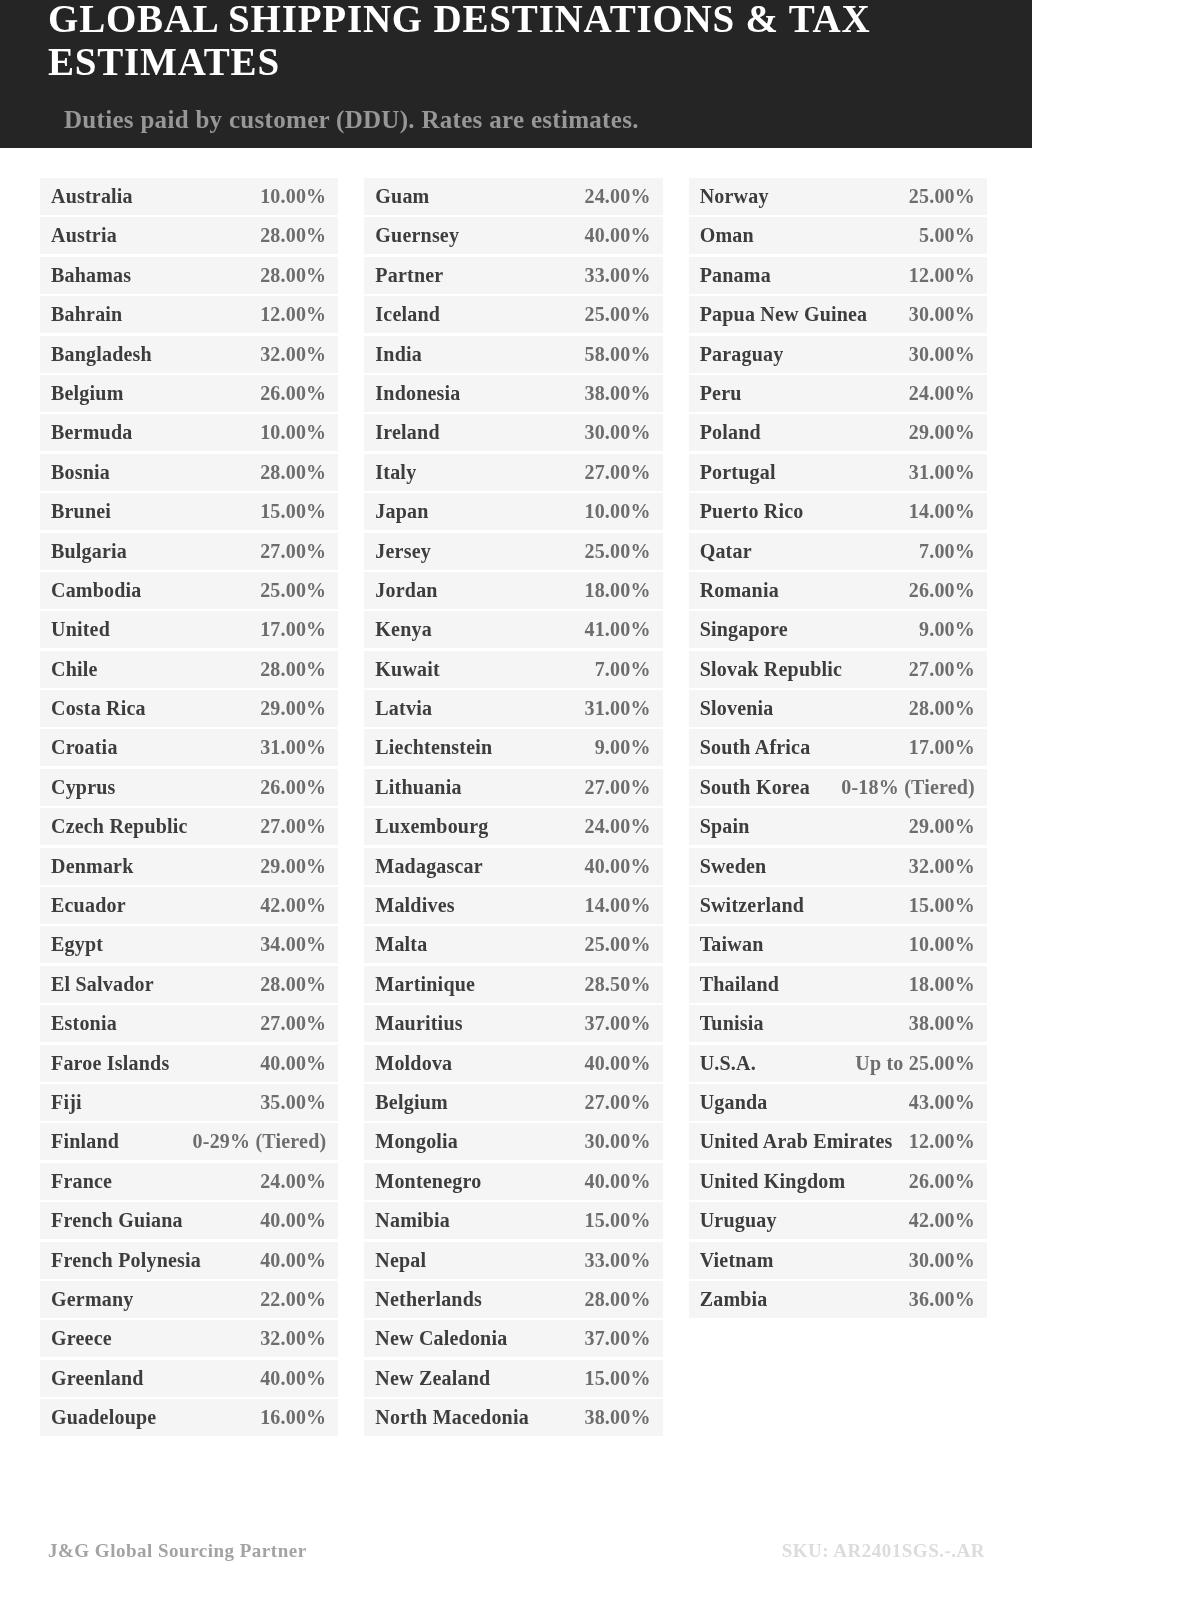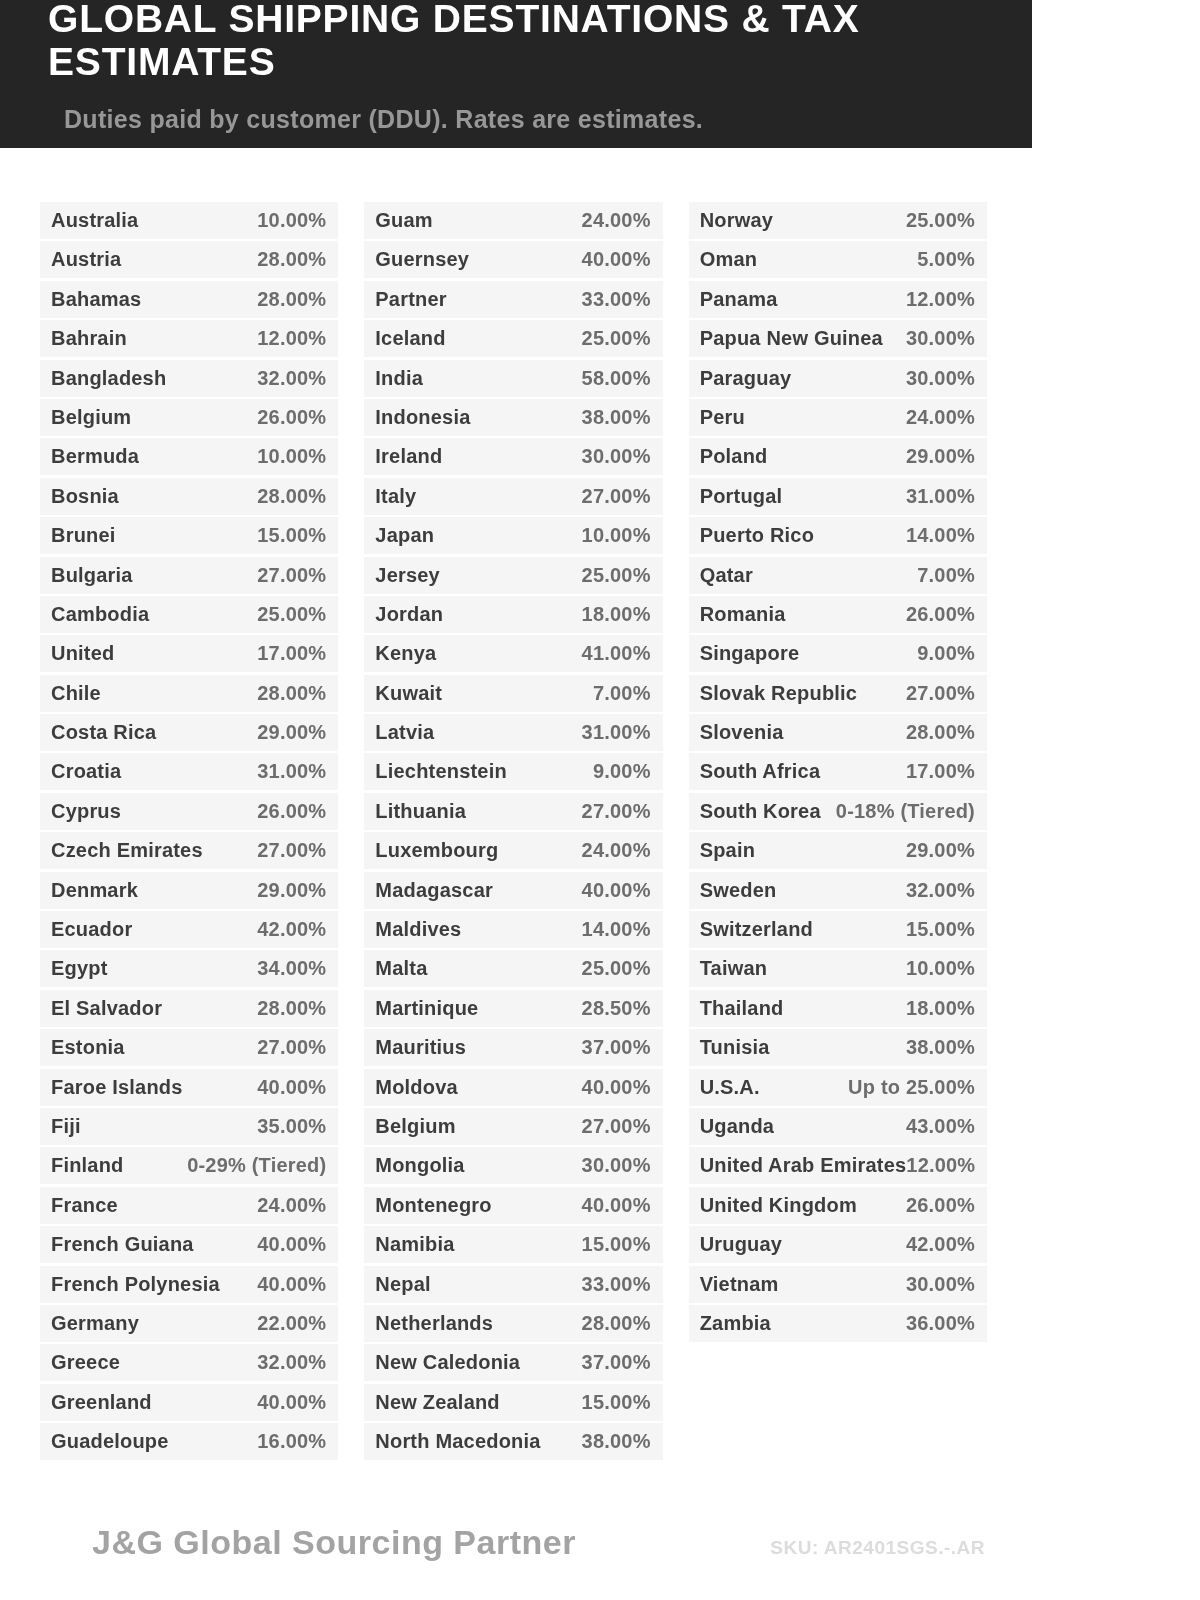--- a/index.html
+++ b/index.html
@@ -3,21 +3,21 @@
 <meta charset="utf-8">
 <style>
   html,body{margin:0;padding:0;}
   body{
     width:1200px;height:1600px;
     background:#ffffff;
     font-family:"Liberation Sans", sans-serif;
     position:relative;
     overflow:hidden;
   }
-  .page{position:relative;width:1032px;height:1600px;}
+  .page{position:relative;width:1032px;height:1600px;font-family:Liberation Serif, serif;}
 
   
   .header{
     background:var(--header-bg,#252525);
     height:148px;
     padding:0 48px;
     display:flex;flex-direction:column;justify-content:center;
     box-sizing:border-box;
   }
   .title{
@@ -34,21 +34,20 @@
     font-weight:700;
     letter-spacing:0.3px;
     margin:16px;
   }
 
   
   .table{
     display:flex;
     gap:26px;
     padding:30px 45px 0 40px;
-    margin-top:24px;
   }
   .column{flex:1;min-width:0;}
   .row{
     background:var(--row-bg,#f5f5f5);
     height:37px;
     margin-bottom:2.4px;
     display:flex;
     align-items:center;
     justify-content:space-between;
     padding:0 12px 0 11px;
@@ -73,24 +72,23 @@
   
   .footer{
     position:absolute;
     left:48px;right:47px;bottom:38px;
     display:flex;
     justify-content:space-between;
     align-items:baseline;
   }
   .brand{
     color:var(--brand-color,#a3a3a3);
-    font-size:34px;
+    font-size:19px;
     font-weight:800;
     letter-spacing:0.5px;
-    margin-left:44px;
   }
   .sku{
     color:var(--sku-color,#dcdcdc);
     font-size:19px;
     font-weight:700;
     letter-spacing:0.5px;
   }
 </style>
 </head>
 <body>
@@ -162,21 +160,21 @@
         </div>
         <div class="row">
           <span class="country">Croatia</span>
           <span class="rate">31.00%</span>
         </div>
         <div class="row">
           <span class="country">Cyprus</span>
           <span class="rate">26.00%</span>
         </div>
         <div class="row">
-          <span class="country">Czech Emirates</span>
+          <span class="country">Czech Republic</span>
           <span class="rate">27.00%</span>
         </div>
         <div class="row">
           <span class="country">Denmark</span>
           <span class="rate">29.00%</span>
         </div>
         <div class="row">
           <span class="country">Ecuador</span>
           <span class="rate">42.00%</span>
         </div>

